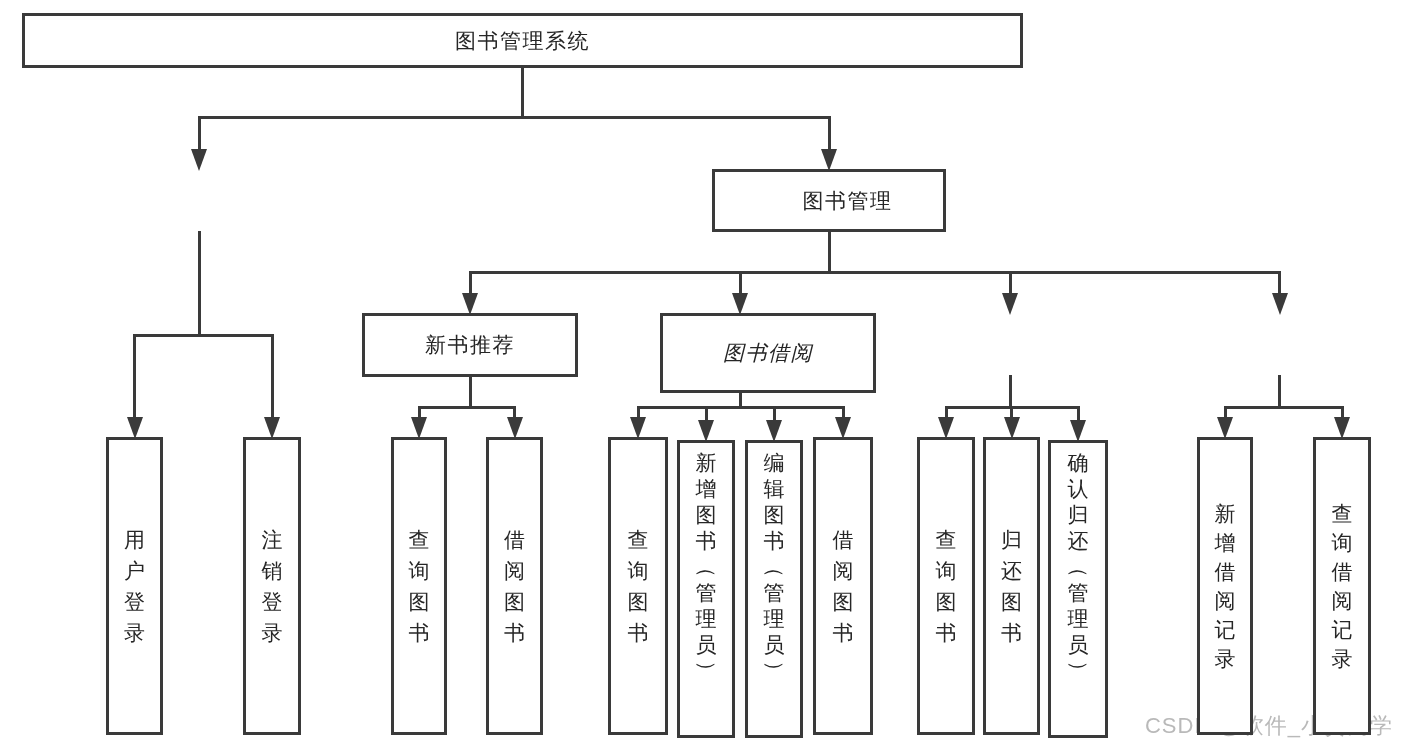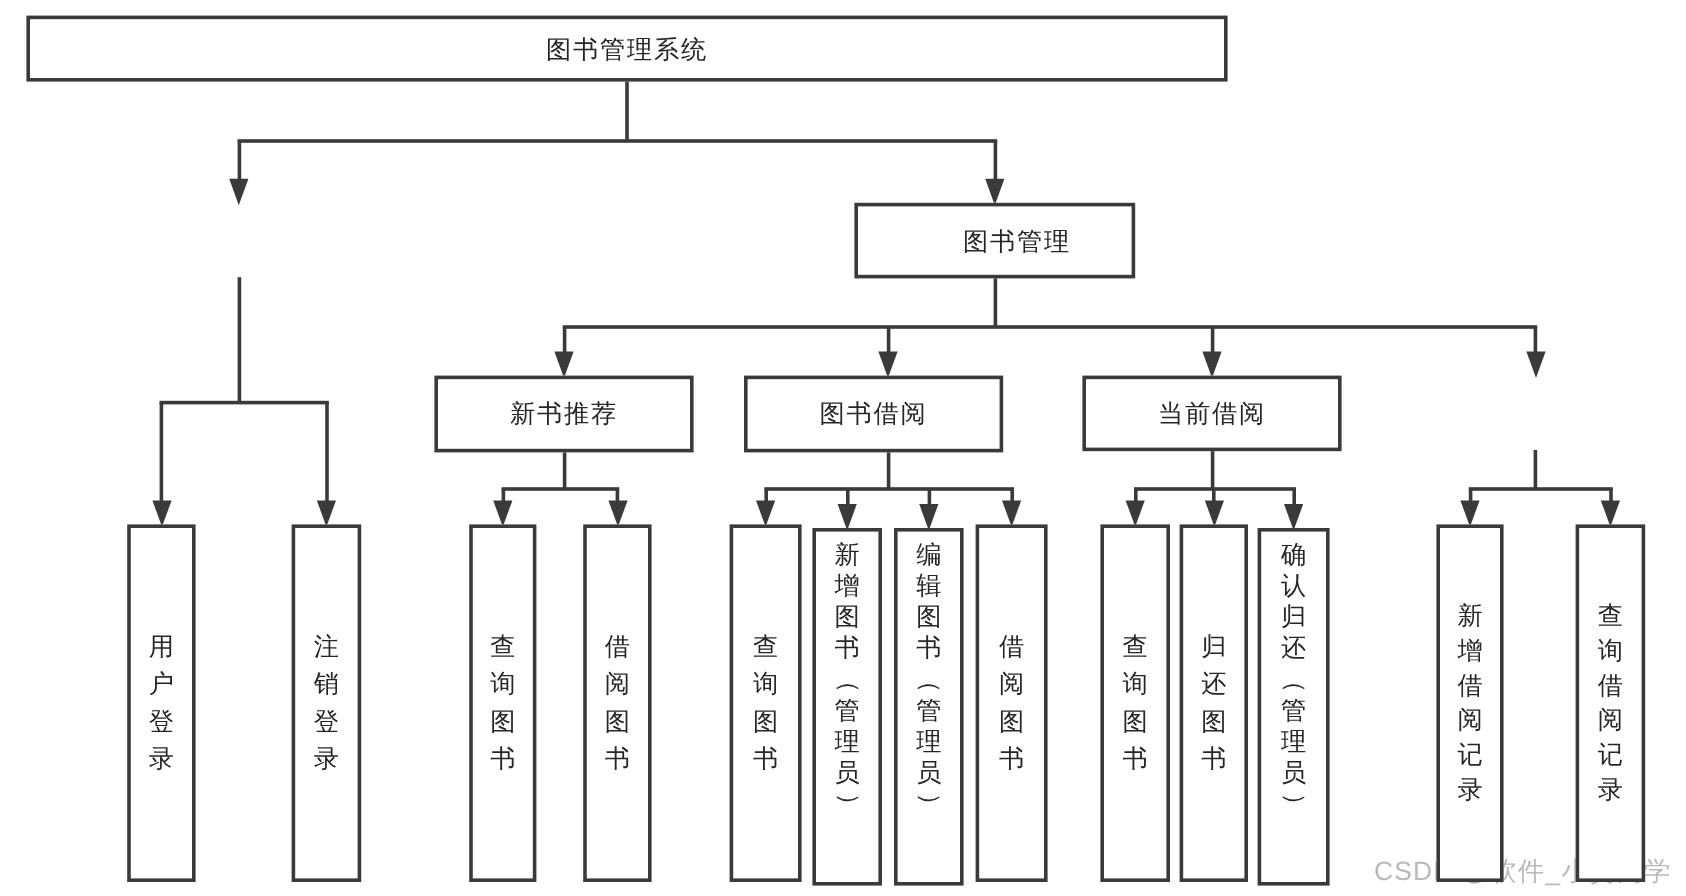--- a/index.html
+++ b/index.html
@@ -120,25 +120,22 @@
     <div class="arrow" style="left: 1334px; top: 417px;"></div>
     <div class="node h" style="left: 22px; top: 13px; width: 1001px; height: 55px; border-color: rgb(58, 58, 58); color: rgb(38, 38, 38);">
       <span>图书管理系统</span>
     </div>
     <div class="node h" style="left: 712px; top: 169px; width: 234px; height: 63px; border-color: rgb(58, 58, 58); color: rgb(38, 38, 38); padding-left: 37px;">
       <span>图书管理</span>
     </div>
     <div class="node h" style="left: 362px; top: 313px; width: 216px; height: 64px; border-color: rgb(58, 58, 58); color: rgb(38, 38, 38);">
       <span>新书推荐</span>
     </div>
-    <div class="node h" style="left: 620px; top: 313px; width: 216px; height: 64px; border-color: rgb(58, 58, 58); color: rgb(38, 38, 38);">
+    <div class="node h" style="left: 660px; top: 313px; width: 216px; height: 80px; border-color: rgb(58, 58, 58); color: rgb(38, 38, 38); font-style: italic;">
       <span>图书借阅</span>
-    </div>
-    <div class="node h" style="left: 902px; top: 313px; width: 216px; height: 63px; border-color: rgb(58, 58, 58); color: rgb(38, 38, 38);">
-      <span>当前借阅</span>
     </div>
     <div class="node v" style="left: 106px; top: 437px; width: 57px; height: 298px; border-color: rgb(58, 58, 58); color: rgb(38, 38, 38);">
       <span>用</span>
       <span>户</span>
       <span>登</span>
       <span>录</span>
     </div>
     <div class="node v" style="left: 243px; top: 437px; width: 58px; height: 298px; border-color: rgb(58, 58, 58); color: rgb(38, 38, 38);">
       <span>注</span>
       <span>销</span>

